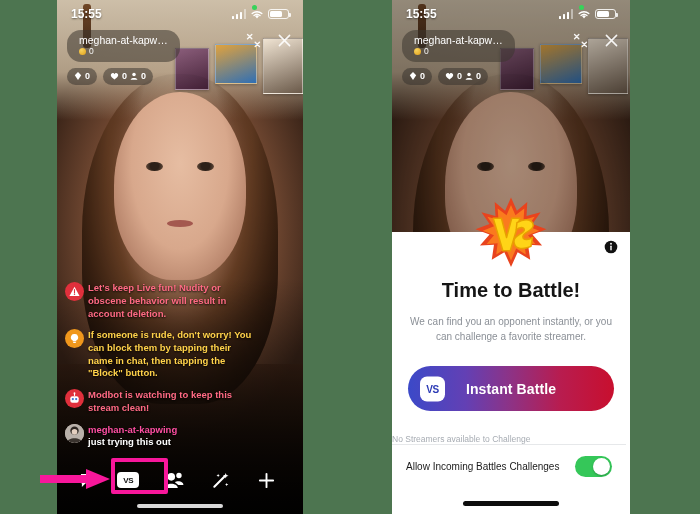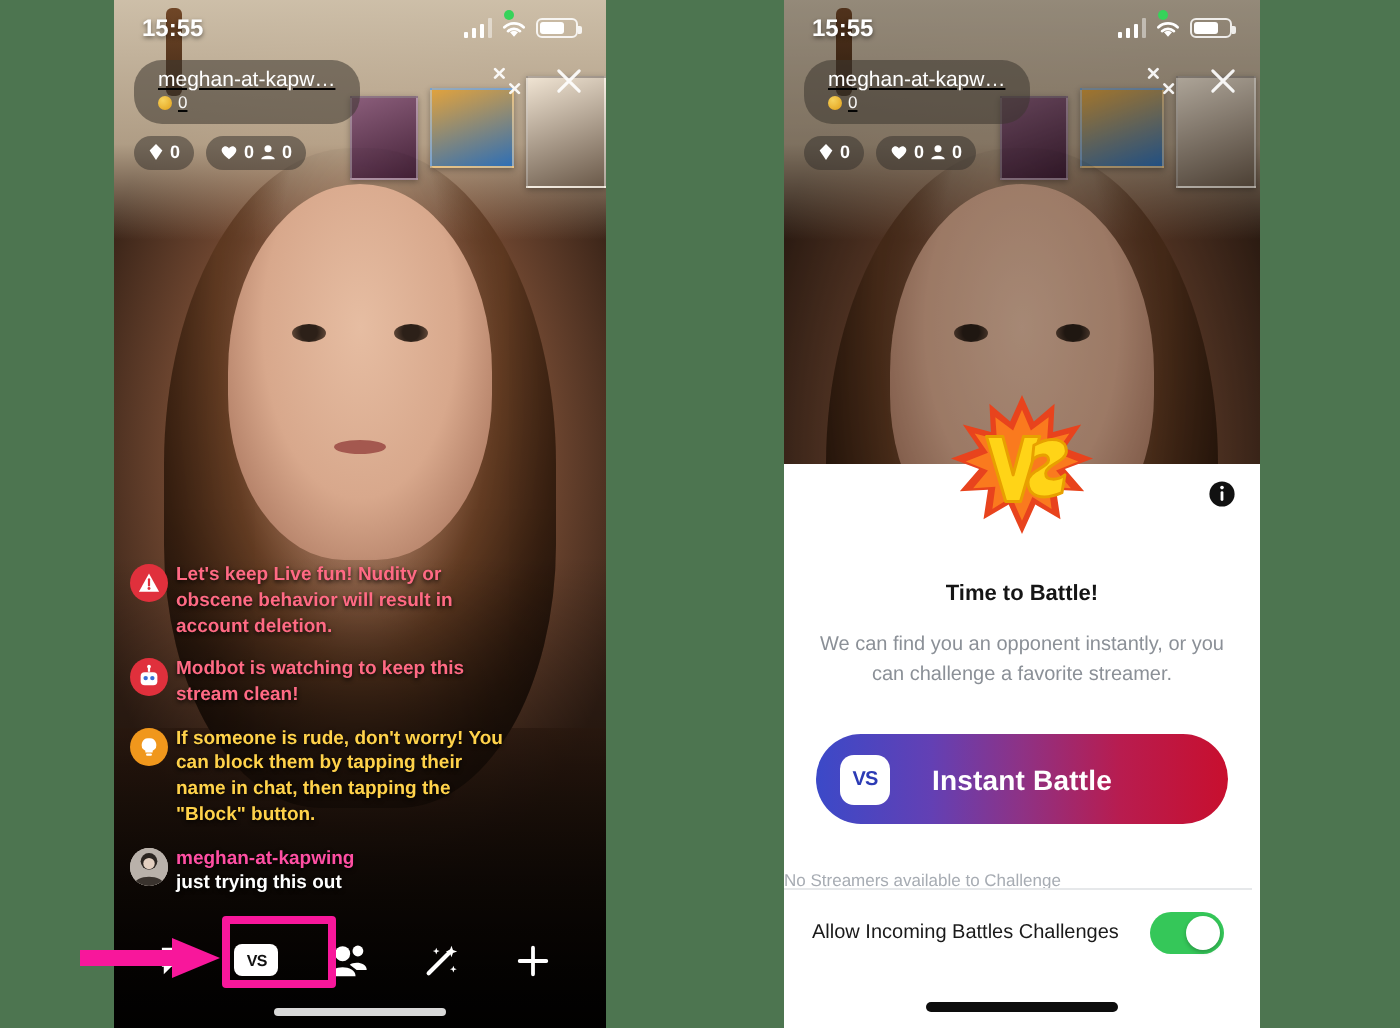--- a/index.html
+++ b/index.html
@@ -88,21 +88,21 @@
   .batt { width: 21px; height: 10px; border: 1.3px solid rgba(255,255,255,.85);
           border-radius: 3px; position: relative; }
   .batt::after { content:""; position:absolute; right:-3px; top:3px; width:1.8px; height:4px;
                  background: rgba(255,255,255,.85); border-radius:0 1px 1px 0; }
   .batt i { position:absolute; left:1.3px; top:1.3px; bottom:1.3px; width:60%; background:#fff; border-radius:1.5px; display:block; }
   .greendot { position: absolute; top: 5px; right: 46px; width: 5px; height: 5px;
               border-radius: 50%; background: #36d35a; z-index: 7; }
 
   
   .live-header { position: absolute; top: 30px; left: 0; right: 0; z-index: 6; padding: 0 10px; }
-  .hdr-row { display: flex; align-items: flex-start; justify-content: space-between; text-decoration: underline; }
+  .hdr-row { display: flex; align-items: flex-start; justify-content: space-between; }
   .user-pill {
     background: rgba(60,54,48,.55); border-radius: 14px; padding: 4px 12px 5px;
     color: #fff; font-size: 10.5px; line-height: 1.15; max-width: 124px;
   }
   .user-pill .coins { display: flex; align-items: center; gap: 3px; font-size: 8.5px; opacity: .95; margin-top: 1px; }
   .coin-dot { width: 7px; height: 7px; border-radius: 50%;
               background: radial-gradient(circle at 35% 30%, #ffd95e, #e8a417); display:inline-block; }
   .hdr-icons { display: flex; align-items: center; gap: 14px; padding-top: 2px; }
   .ic-collapse, .ic-close { width: 17px; height: 17px; opacity: .92; }
   .badges { display: flex; gap: 6px; margin-top: 6px; }
@@ -141,21 +141,21 @@
   .home-ind { position: absolute; left: 50%; transform: translateX(-50%); bottom: 6px;
               width: 86px; height: 4px; border-radius: 3px; background: rgba(235,235,235,.92); z-index: 8; }
   .pink-arrow { position: absolute; left: 40px; top: 468px; z-index: 10; }
 
   
   .sheet { position: absolute; left: 0; right: 0; bottom: 0; top: 232px;
            background: #fff; z-index: 6; }
   .sheet .info-ic { position: absolute; right: 12px; top: 8px; width: 14px; height: 14px; }
   .vs-burst { position: absolute; left: 50%; transform: translateX(-50%); top: 196px;
               width: 74px; height: 74px; z-index: 8; }
-  .sheet-title { text-align: center; margin-top: 59px; font-size: 11px; font-weight: 700; color: #151515; }
+  .sheet-title { text-align: center; margin-top: 47px; font-size: 20px; font-weight: 700; color: #151515; }
   .sheet-sub { text-align: center; margin: 13px 18px 0; font-size: 10px; line-height: 1.45; color: #8b9097; }
   .battle-btn {
     margin: 22px 16px 0; height: 45px; border-radius: 24px; position: relative;
     background: linear-gradient(90deg, #3b49c8 0%, #6340b4 28%, #8e3285 50%, #b81c4f 74%, #c80f2e 100%);
     display: flex; align-items: center; justify-content: center;
     color: #fff; font-size: 14px; font-weight: 700; letter-spacing: .1px;
   }
   .battle-btn .vs-sq { position: absolute; left: 12px; top: 50%; transform: translateY(-50%);
                        width: 25px; height: 25px; border-radius: 7px; background: #fff;
                        display: flex; align-items: center; justify-content: center;
@@ -260,39 +260,39 @@
         <span class="av av-warn">
           <svg width="11" height="11" viewBox="0 0 12 12">
               <path d="M6 .8 L11.5 10.8 L.5 10.8 Z" fill="#fff"></path>
               <path d="M6 4 L6 7.3" stroke="#e0303c" stroke-width="1.2" stroke-linecap="round"></path>
               <circle cx="6" cy="9" r=".8" fill="#e0303c"></circle>
             </svg>
         </span>
         <span class="chat-txt c-mod">Let's keep Live fun! Nudity or obscene behavior will result in account deletion.</span>
       </div>
       <div class="chat-row">
+        <span class="av av-bulb">
+          <svg width="11" height="11" viewBox="0 0 12 12">
+              <path d="M6 1.2 A3.6 3.6 0 0 1 8 8 L8 9 L4 9 L4 8 A3.6 3.6 0 0 1 6 1.2Z" fill="#fff"></path>
+              <rect x="4.4" y="9.6" width="3.2" height="1.2" rx=".6" fill="#fff"></rect>
+            </svg>
+        </span>
+        <span class="chat-txt c-tip">If someone is rude, don't worry! You can block them by tapping their name in chat, then tapping the "Block" button.</span>
+      </div>
+      <div class="chat-row">
         <span class="av av-bot">
           <svg width="13" height="13" viewBox="0 0 14 14">
               <rect x="2.5" y="4.5" width="9" height="7" rx="2.2" fill="#fff"></rect>
               <circle cx="5.2" cy="7.6" r="1.2" fill="#3b6fd4"></circle>
               <circle cx="8.8" cy="7.6" r="1.2" fill="#3b6fd4"></circle>
               <rect x="6.4" y="1.6" width="1.2" height="2.6" fill="#fff"></rect>
               <circle cx="7" cy="1.4" r="1" fill="#fff"></circle>
             </svg>
         </span>
         <span class="chat-txt c-bot">Modbot is watching to keep this stream clean!</span>
-      </div>
-      <div class="chat-row">
-        <span class="av av-bulb">
-          <svg width="11" height="11" viewBox="0 0 12 12">
-              <path d="M6 1.2 A3.6 3.6 0 0 1 8 8 L8 9 L4 9 L4 8 A3.6 3.6 0 0 1 6 1.2Z" fill="#fff"></path>
-              <rect x="4.4" y="9.6" width="3.2" height="1.2" rx=".6" fill="#fff"></rect>
-            </svg>
-        </span>
-        <span class="chat-txt c-tip">If someone is rude, don't worry! You can block them by tapping their name in chat, then tapping the "Block" button.</span>
       </div>
       <div class="chat-row">
         <span class="av av-user">
           <svg width="19" height="19" viewBox="0 0 20 20">
               <rect width="20" height="20" fill="#b9b1aa"></rect>
               <circle cx="10" cy="7" r="4.4" fill="#2b2521"></circle>
               <path d="M2 20 C2 13.5 18 13.5 18 20 Z" fill="#3a332e"></path>
               <circle cx="10" cy="8.2" r="3" fill="#e3cfc0"></circle>
             </svg>
         </span>

